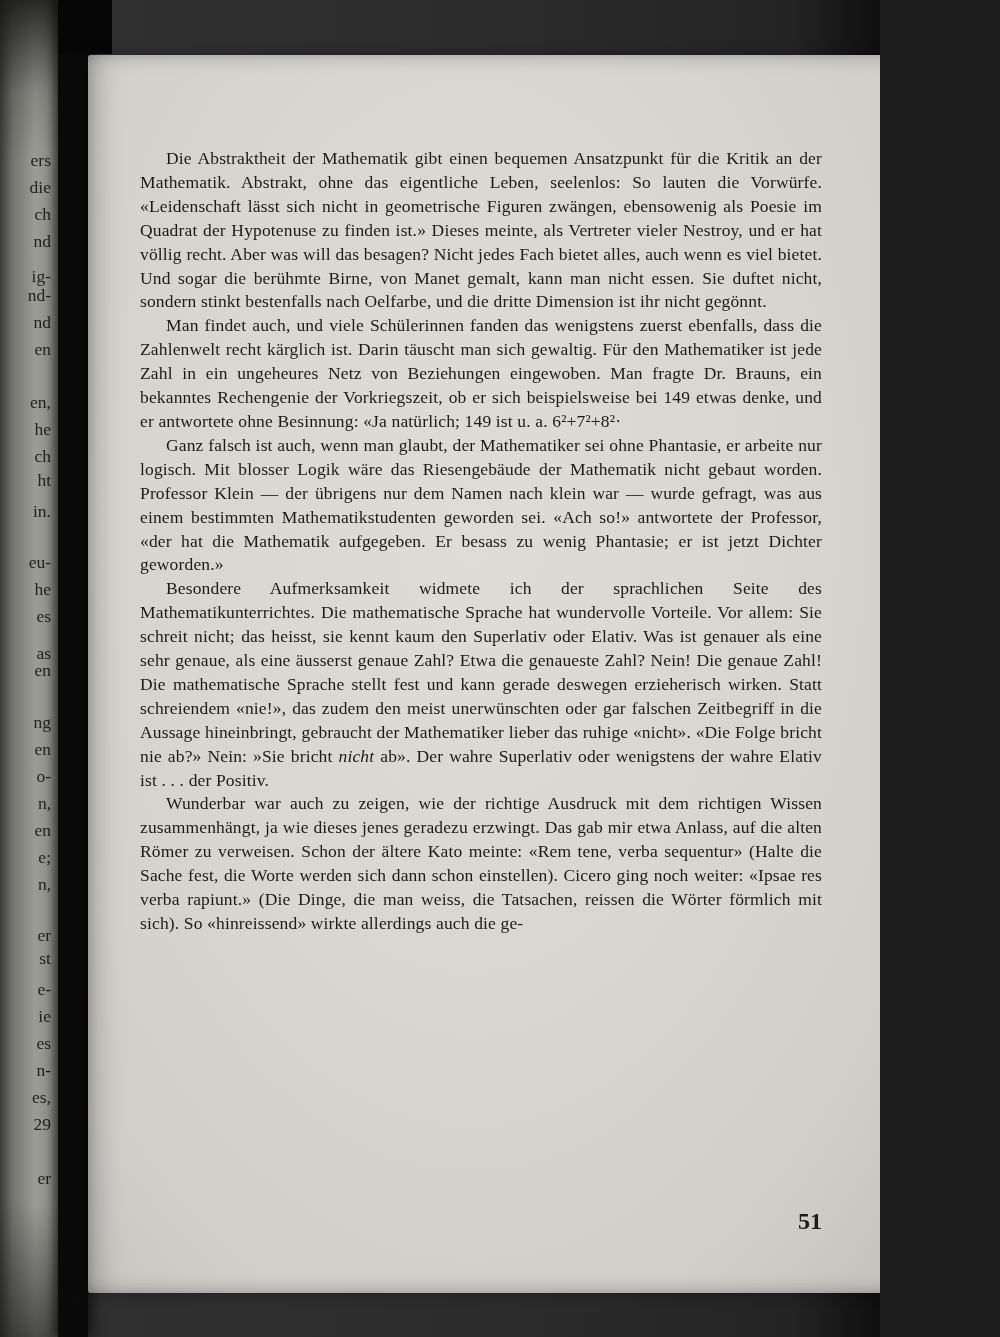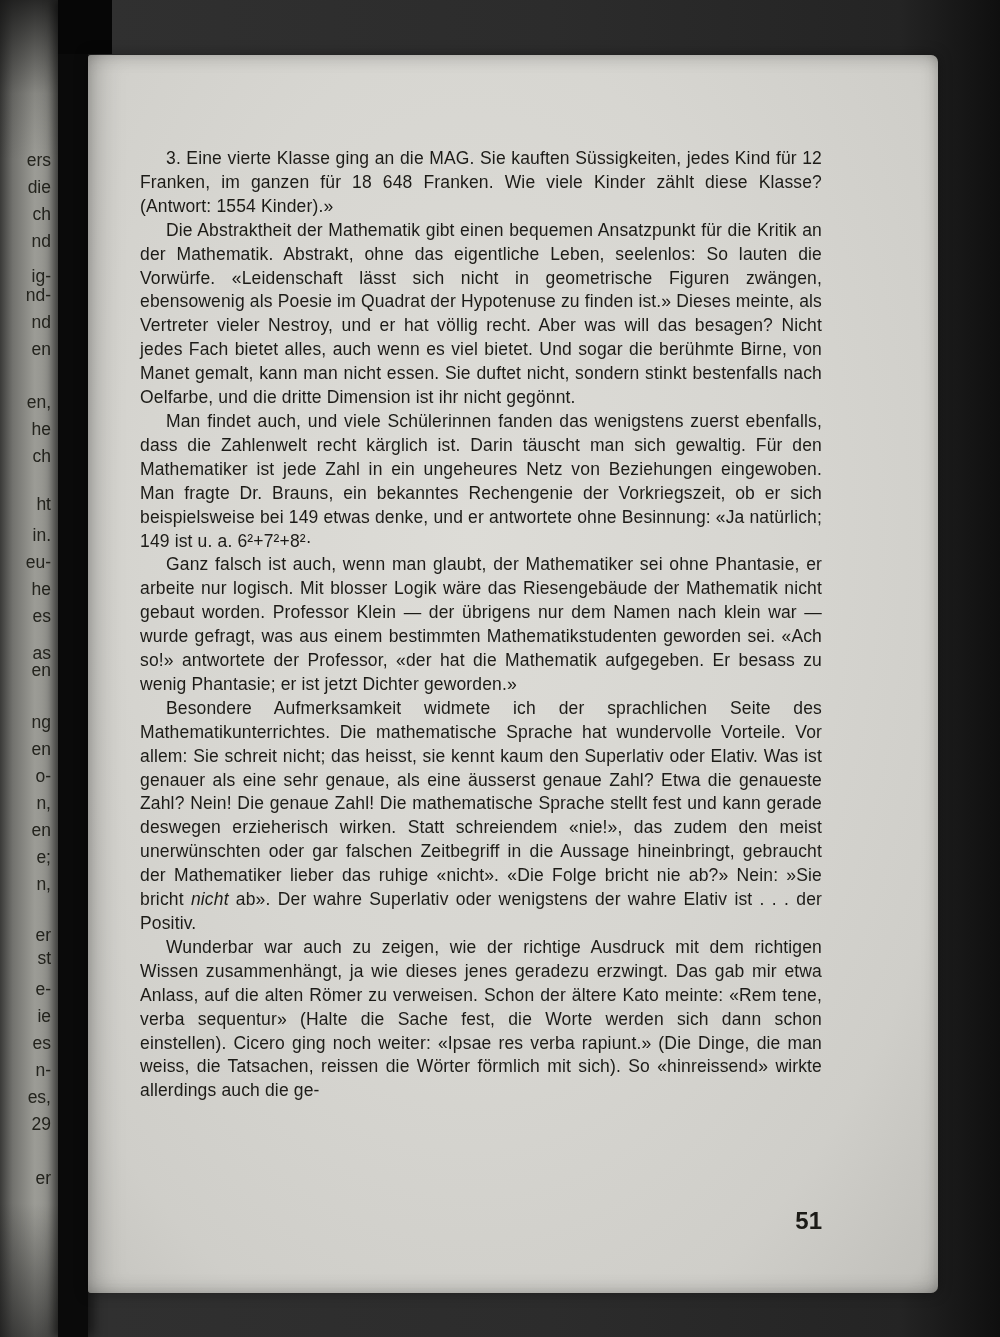--- a/index.html
+++ b/index.html
@@ -2,25 +2,25 @@
 <html><head>
 <meta charset="utf-8">
 <style>
   html, body {
     margin: 0;
     padding: 0;
     background: #1d1d1d;
   }
   .scan-root {
     position: relative;
-    width: 1000px;
+    width: 880px;
     height: 1337px;
     overflow: hidden;
     background: linear-gradient(90deg, #313131 0%, #2c2c2c 55%, #242424 90%, #151515 97%, #0f0f0f 100%);
-    font-family: Liberation Sans, sans-serif;
+    font-family: Liberation Serif, serif;
   }
   
   .left-edge {
     position: absolute;
     left: 0; top: 0;
     width: 58px; height: 1337px;
     background:
       linear-gradient(180deg, rgba(20,20,20,0.85) 0%, rgba(20,20,20,0.15) 7%, rgba(20,20,20,0) 12%, rgba(20,20,20,0) 90%, rgba(20,20,20,0.6) 100%),
       linear-gradient(90deg, #3a3a38 0%, #72726e 22%, #9c9c96 60%, #8b8b86 100%);
   }
@@ -96,22 +96,22 @@
       <div class="fragment" style="top: 177px;">die</div>
       <div class="fragment" style="top: 204px;">ch</div>
       <div class="fragment" style="top: 231px;">nd</div>
       <div class="fragment" style="top: 258px; margin-top: 8px;">ig-</div>
       <div class="fragment" style="top: 285px;">nd-</div>
       <div class="fragment" style="top: 312px;">nd</div>
       <div class="fragment" style="top: 339px;">en</div>
       <div class="fragment" style="top: 392px; margin-left: 31px;">en,</div>
       <div class="fragment" style="top: 419px;">he</div>
       <div class="fragment" style="top: 446px;">ch</div>
-      <div class="fragment" style="top: 494px; text-align: right;">ht</div>
-      <div class="fragment" style="top: 525px;">in.</div>
+      <div class="fragment" style="top: 470px; text-align: right;">ht</div>
+      <div class="fragment" style="top: 501px;">in.</div>
       <div class="fragment" style="top: 552px;">eu-</div>
       <div class="fragment" style="top: 579px;">he</div>
       <div class="fragment" style="top: 606px;">es</div>
       <div class="fragment" style="top: 633px; margin-top: 10px;">as</div>
       <div class="fragment" style="top: 660px;">en</div>
       <div class="fragment" style="top: 712px;">ng</div>
       <div class="fragment" style="top: 739px;">en</div>
       <div class="fragment" style="top: 766px;">o-</div>
       <div class="fragment" style="top: 793px;">n,</div>
       <div class="fragment" style="top: 820px;">en</div>
@@ -126,21 +126,20 @@
       <div class="fragment" style="top: 1087px; margin-left: 12px;">es,</div>
       <div class="fragment" style="top: 1114px;">29</div>
       <div class="fragment" style="top: 1168px;">er</div>
     </div>
 
   <div class="spine"></div>
   <div class="spine-top-notch"></div>
 
   <div class="page">
     <div class="text-block">
-        <p class="para"><span>3. Eine vierte Klasse ging an die MAG. Sie kauften Süssigkeiten, jedes Kind für 12 Franken, im ganzen für 18 648 Franken. Wie viele Kinder zählt diese Klasse? (Antwort: 1554 Kinder).»</span></p>
         <p class="para"><span>Die Abstraktheit der Mathematik gibt einen bequemen Ansatzpunkt für die Kritik an der Mathematik. Abstrakt, ohne das eigentliche Leben, seelenlos: So lauten die Vorwürfe. «Leidenschaft lässt sich nicht in geometrische Figuren zwängen, ebensowenig als Poesie im Quadrat der Hypotenuse zu finden ist.» Dieses meinte, als Vertreter vieler Nestroy, und er hat völlig recht. Aber was will das besagen? Nicht jedes Fach bietet alles, auch wenn es viel bietet. Und sogar die berühmte Birne, von Manet gemalt, kann man nicht essen. Sie duftet nicht, sondern stinkt bestenfalls nach Oelfarbe, und die dritte Dimension ist ihr nicht gegönnt.</span></p>
         <p class="para"><span>Man findet auch, und viele Schülerinnen fanden das wenigstens zuerst ebenfalls, dass die Zahlenwelt recht kärglich ist. Darin täuscht man sich gewaltig. Für den Mathematiker ist jede Zahl in ein ungeheures Netz von Beziehungen eingewoben. Man fragte Dr. Brauns, ein bekanntes Rechengenie der Vorkriegszeit, ob er sich beispielsweise bei 149 etwas denke, und er antwortete ohne Besinnung: «Ja natürlich; 149 ist u. a. 6²+7²+8²·</span></p>
         <p class="para"><span>Ganz falsch ist auch, wenn man glaubt, der Mathematiker sei ohne Phantasie, er arbeite nur logisch. Mit blosser Logik wäre das Riesengebäude der Mathematik nicht gebaut worden. Professor Klein — der übrigens nur dem Namen nach klein war — wurde gefragt, was aus einem bestimmten Mathematikstudenten geworden sei. «Ach so!» antwortete der Professor, «der hat die Mathematik aufgegeben. Er besass zu wenig Phantasie; er ist jetzt Dichter geworden.»</span></p>
         <p class="para"><span>Besondere Aufmerksamkeit widmete ich der sprachlichen Seite des Mathematikunterrichtes. Die mathematische Sprache hat wundervolle Vorteile. Vor allem: Sie schreit nicht; das heisst, sie kennt kaum den Superlativ oder Elativ. Was ist genauer als eine sehr genaue, als eine äusserst genaue Zahl? Etwa die genaueste Zahl? Nein! Die genaue Zahl! Die mathematische Sprache stellt fest und kann gerade deswegen erzieherisch wirken. Statt schreiendem «nie!», das zudem den meist unerwünschten oder gar falschen Zeitbegriff in die Aussage hineinbringt, gebraucht der Mathematiker lieber das ruhige «nicht». «Die Folge bricht nie ab?» Nein: »Sie bricht </span><span class="italic">nicht</span><span> ab». Der wahre Superlativ oder wenigstens der wahre Elativ ist . . . der Positiv.</span></p>
         <p class="para"><span>Wunderbar war auch zu zeigen, wie der richtige Ausdruck mit dem richtigen Wissen zusammenhängt, ja wie dieses jenes geradezu erzwingt. Das gab mir etwa Anlass, auf die alten Römer zu verweisen. Schon der ältere Kato meinte: «Rem tene, verba sequentur» (Halte die Sache fest, die Worte werden sich dann schon einstellen). Cicero ging noch weiter: «Ipsae res verba rapiunt.» (Die Dinge, die man weiss, die Tatsachen, reissen die Wörter förmlich mit sich). So «hinreissend» wirkte allerdings auch die ge-</span></p>
       </div>
     <div class="page-number">51</div>
   </div>
 
 </div>

